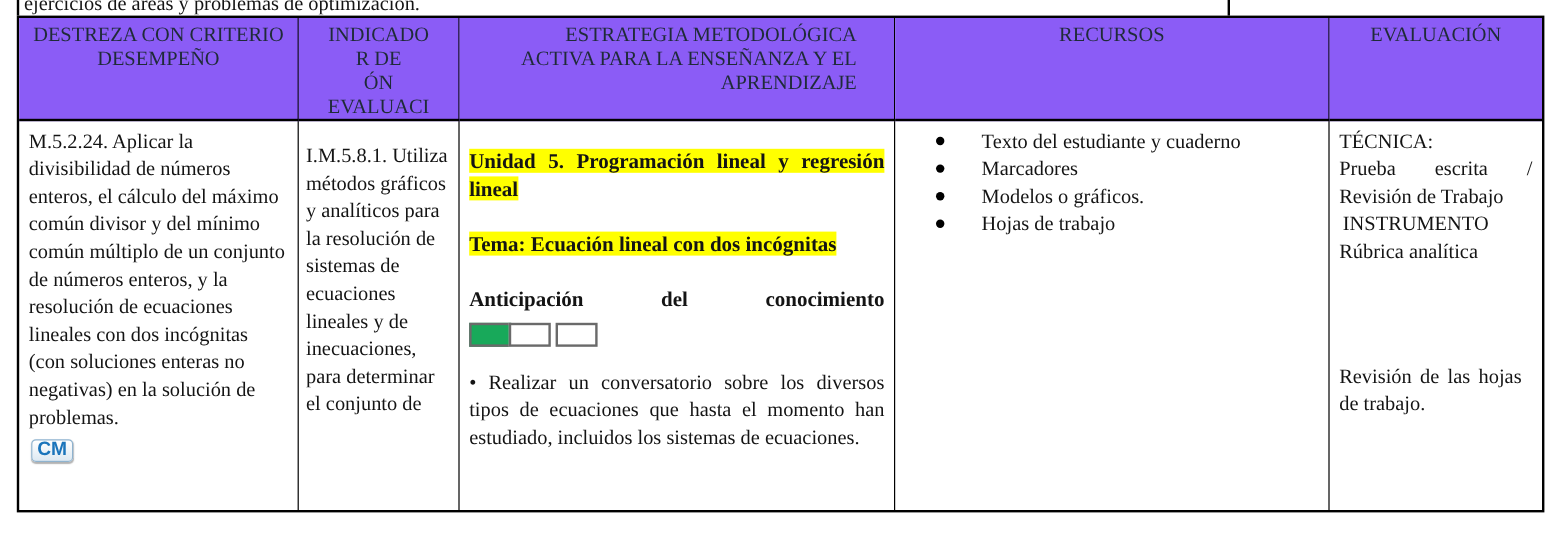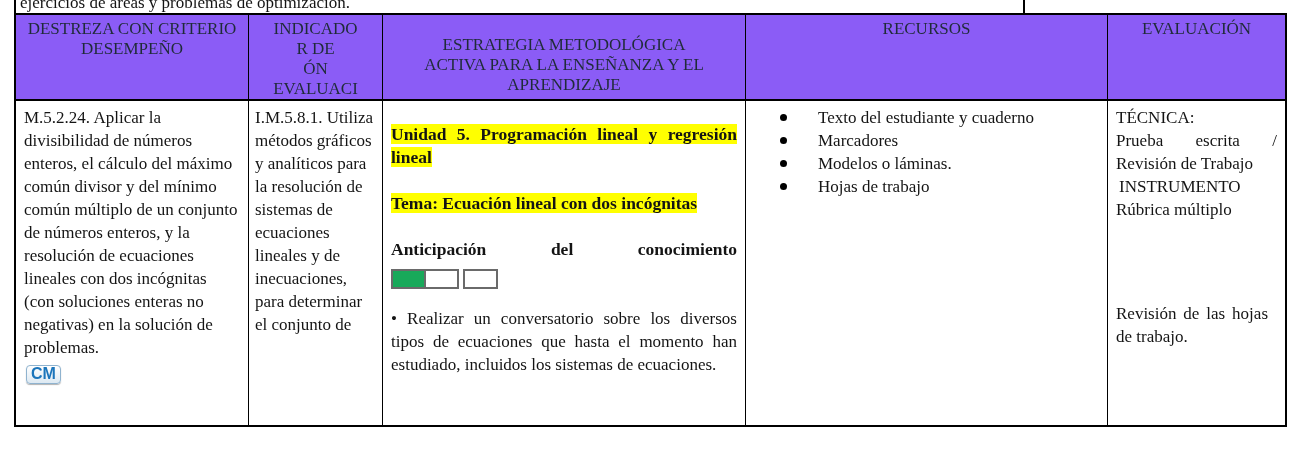--- a/index.html
+++ b/index.html
@@ -25,23 +25,23 @@
     grid-template-columns:233px 134px 363px 362px 177px;
     grid-template-rows:86px 324px;
   }
   .cell { border-right:1px solid #000; overflow:hidden; }
   .cell.last { border-right:none; }
   .hd {
     background:#8b5cf6; color:#1f2b38; border-bottom:2px solid #000;
     text-align:center; padding:4px 4px 0 4px; line-height:20px;
     font-size:17px;
   }
-  .hd .narrowwrap { max-width:300px; margin:16px auto; }
+  .hd .narrowwrap { max-width:300px; margin:0 auto;text-align:right; }
   .bd { padding:5px 8px 0 8px; }
-  .bd.c2 { padding:5px 6px 0 6px; }
+  .bd.c2 { padding:17px 6px 0 6px; }
 
   
   .c3 p { margin:17px 0 23px 0; }
   .boldp { font-weight:bold; font-size:17.5px; }
   .jp { text-align:justify; }
   .single-just { text-align:justify; text-align-last:justify; }
   .hl { background:#ffff00; }
 
   
   .bar { display:flex; align-items:center; margin:-16px 0 10px 0; height:22px; }
@@ -129,32 +129,32 @@
         <li>
             <span class="dot"></span>
             <span>Texto del estudiante y cuaderno</span>
           </li>
         <li>
             <span class="dot"></span>
             <span>Marcadores</span>
           </li>
         <li>
             <span class="dot"></span>
-            <span>Modelos o láminas.</span>
+            <span>Modelos o gráficos.</span>
           </li>
         <li>
             <span class="dot"></span>
             <span>Hojas de trabajo</span>
           </li>
       </ul>
     </div>
 
     <div class="cell bd last">
       <div>TÉCNICA:</div>
       <div class="jp">Prueba escrita / Revisión de Trabajo</div>
       <div class="inst">INSTRUMENTO</div>
-      <div>Rúbrica múltiplo</div>
+      <div>Rúbrica analítica</div>
       <div class="spacer"></div>
       <div class="jp nota">Revisión de las hojas de trabajo.</div>
     </div>
 
   </div>
 </div>
 
 </body></html>

